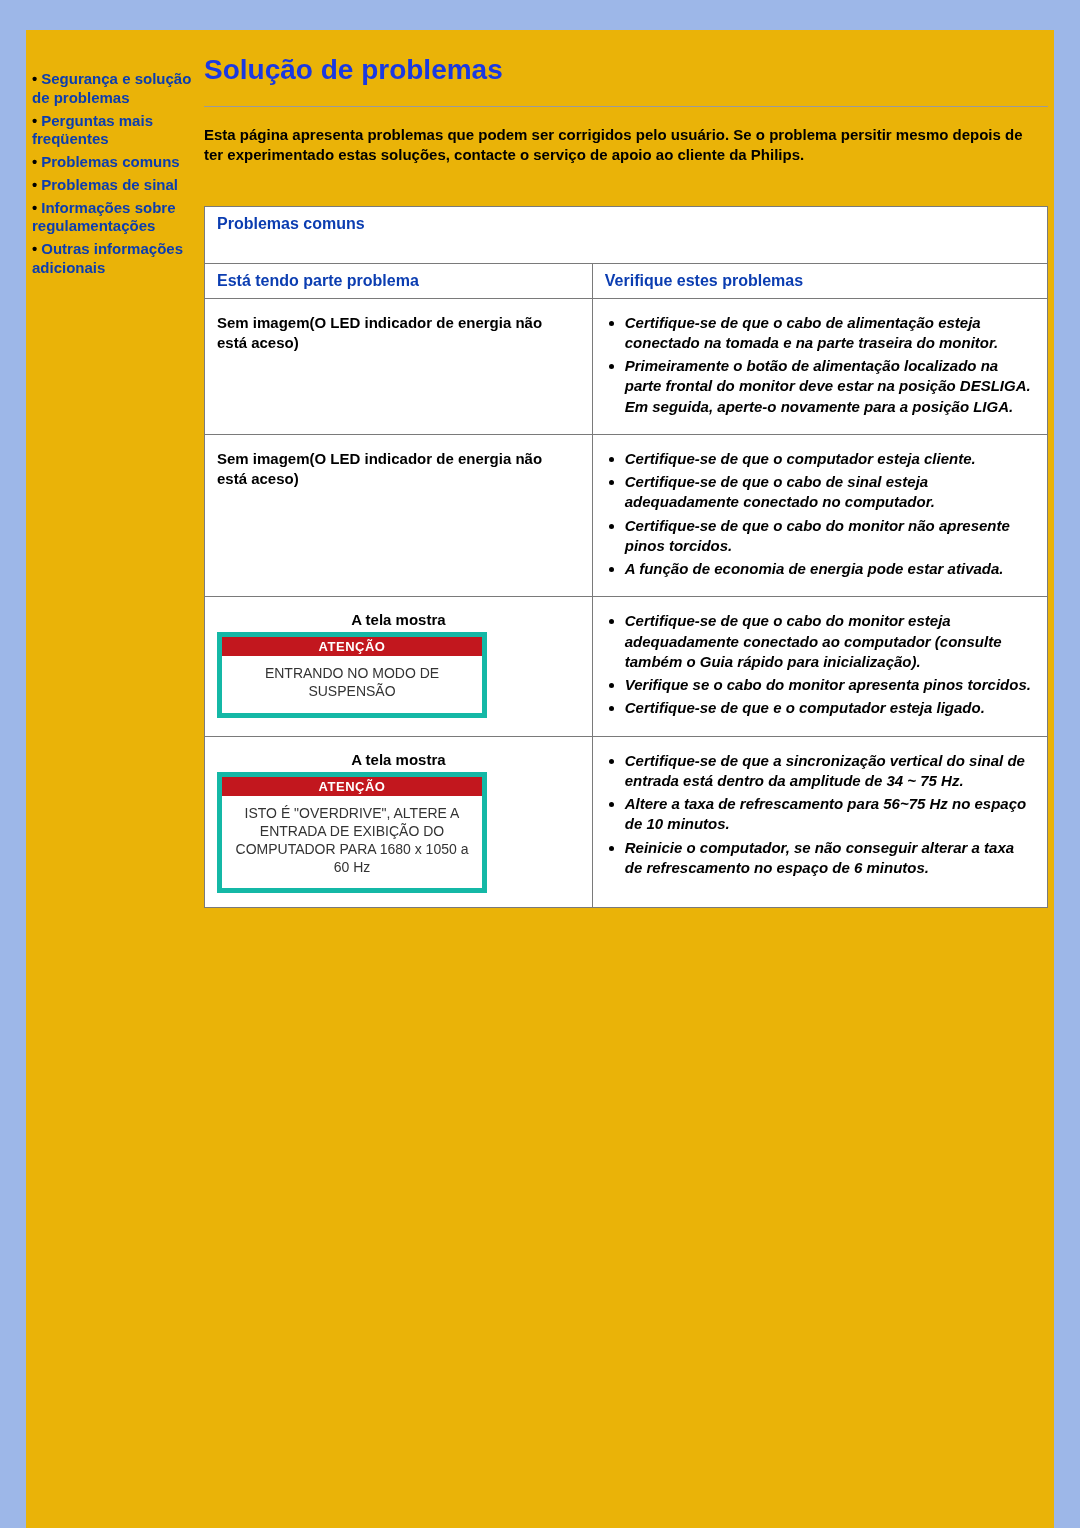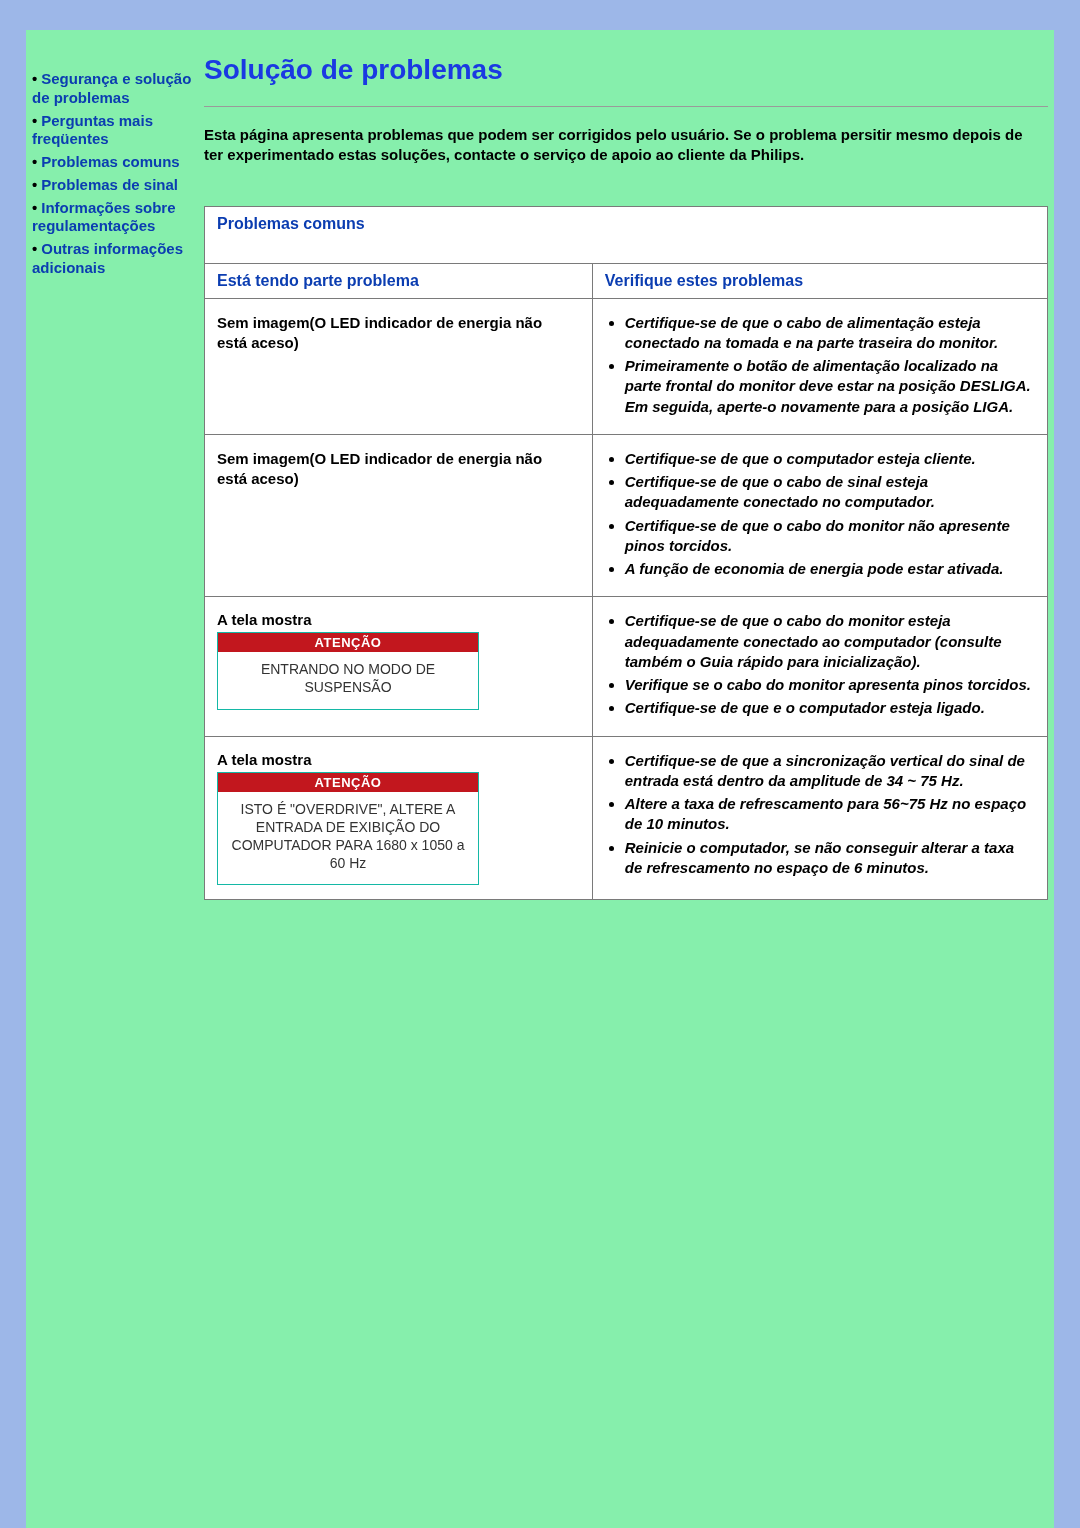--- a/index.html
+++ b/index.html
@@ -3,21 +3,21 @@
 <meta charset="utf-8">
 <style>
   body {
     margin: 0;
     padding: 0;
     background: #9db7e8;
     font-family: Arial, Helvetica, sans-serif;
     font-size: 15px;
   }
   .page {
-    background: #86efac;
+    background: #eab308;
     margin: 30px 26px 0 26px;
     min-height: 1498px;
     display: flex;
     align-items: flex-start;
   }
   .sidebar {
     width: 170px;
     padding: 40px 2px 0 6px;
     font-weight: bold;
     color: #0b3db1;
@@ -103,42 +103,42 @@
   td.checks ul {
     margin: 0 0 0 20px;
     padding: 0;
   }
   td.checks li {
     margin-bottom: 3px;
     line-height: 1.35;
     list-style-type: disc;
   }
   .warn-box {
-    border: 1px solid #14b8a6;
+    border: 5px solid #14b8a6;
     width: 260px;
     background: #fff;
     font-weight: 400;
   }
   .warn-header {
     background: #c2171e;
     color: #fff;
     text-align: center;
     font-weight: 700;
     padding: 2px 0;
     letter-spacing: 0.5px;
     font-size: 13px;
   }
   .warn-body {
     text-align: center;
     padding: 8px 6px 12px 6px;
     color: #333;
     font-size: 14px;
     line-height: 1.3;
   }
-  .top-show { font-weight: 700; margin-bottom: 4px; }
+  .top-show { font-weight: 700; margin-bottom: 4px; text-align: center; }
 </style>
 </head>
 <body>
 
 <div class="page">
 
   <nav class="sidebar">
     <ul>
       <li><span class="bullet">•</span><a>Segurança e solução de problemas</a></li>
       <li><span class="bullet">•</span><a>Perguntas mais freqüentes</a></li>

